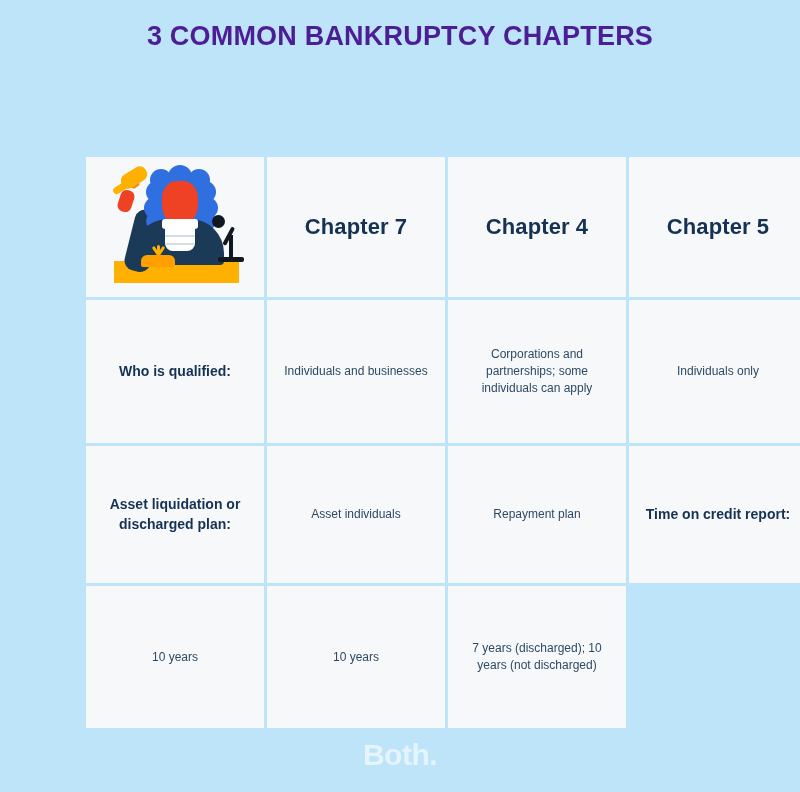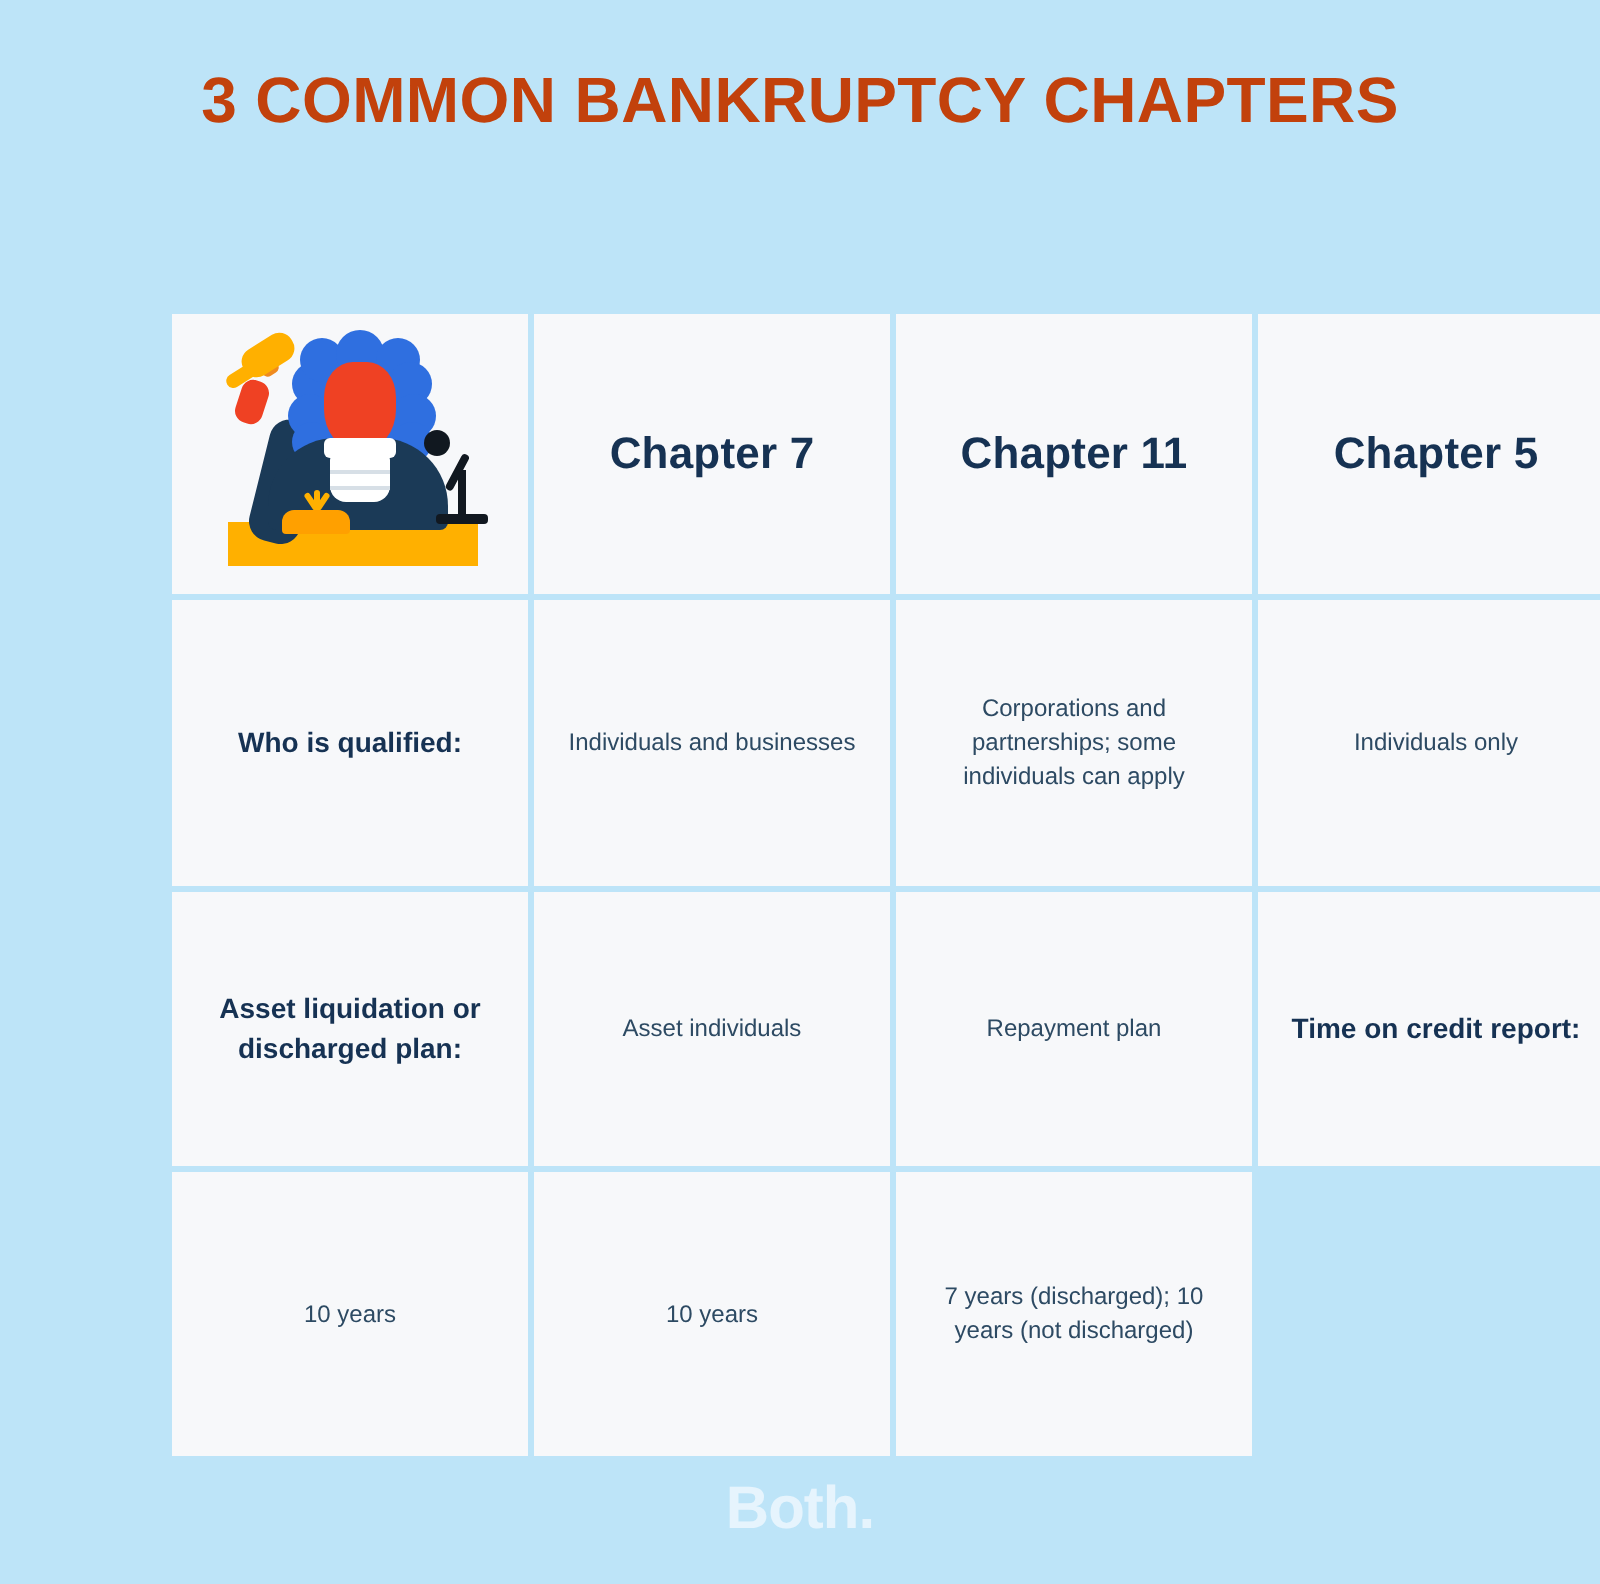--- a/index.html
+++ b/index.html
@@ -12,28 +12,28 @@
     background: #bde4f8;
     font-family: "Liberation Sans", sans-serif;
     overflow: hidden;
     position: relative;
   }
 
   
   .title {
     position: absolute;
     left: 60px;
-    top: 32px;
+    top: 21px;
     width: 680px;
     text-align: center;
-    font-size: 32px;
+    font-size: 27px;
     line-height: 1.17;
     font-weight: bold;
     letter-spacing: 0.2px;
-    color: #c2410c;
+    color: #4c1d95;
     text-transform: uppercase;
   }
 
   
   .table {
     position: absolute;
     left: 42px;
     top: 157px;
     width: 716px;
     height: 562px;
@@ -305,21 +305,21 @@
       <div class="mic-stem"></div>
       <div class="mic-arm"></div>
       <div class="mic-head"></div>
     </div>
   </div>
 
   <div class="cell">
     <span class="col-header">Chapter 7</span>
   </div>
   <div class="cell">
-    <span class="col-header">Chapter 11</span>
+    <span class="col-header">Chapter 4</span>
   </div>
   <div class="cell">
     <span class="col-header">Chapter 5</span>
   </div>
 
   <div class="cell">
     <span class="row-label">Who is qualified:</span>
   </div>
   <div class="cell">
     <span class="body-text">Individuals and businesses</span>

